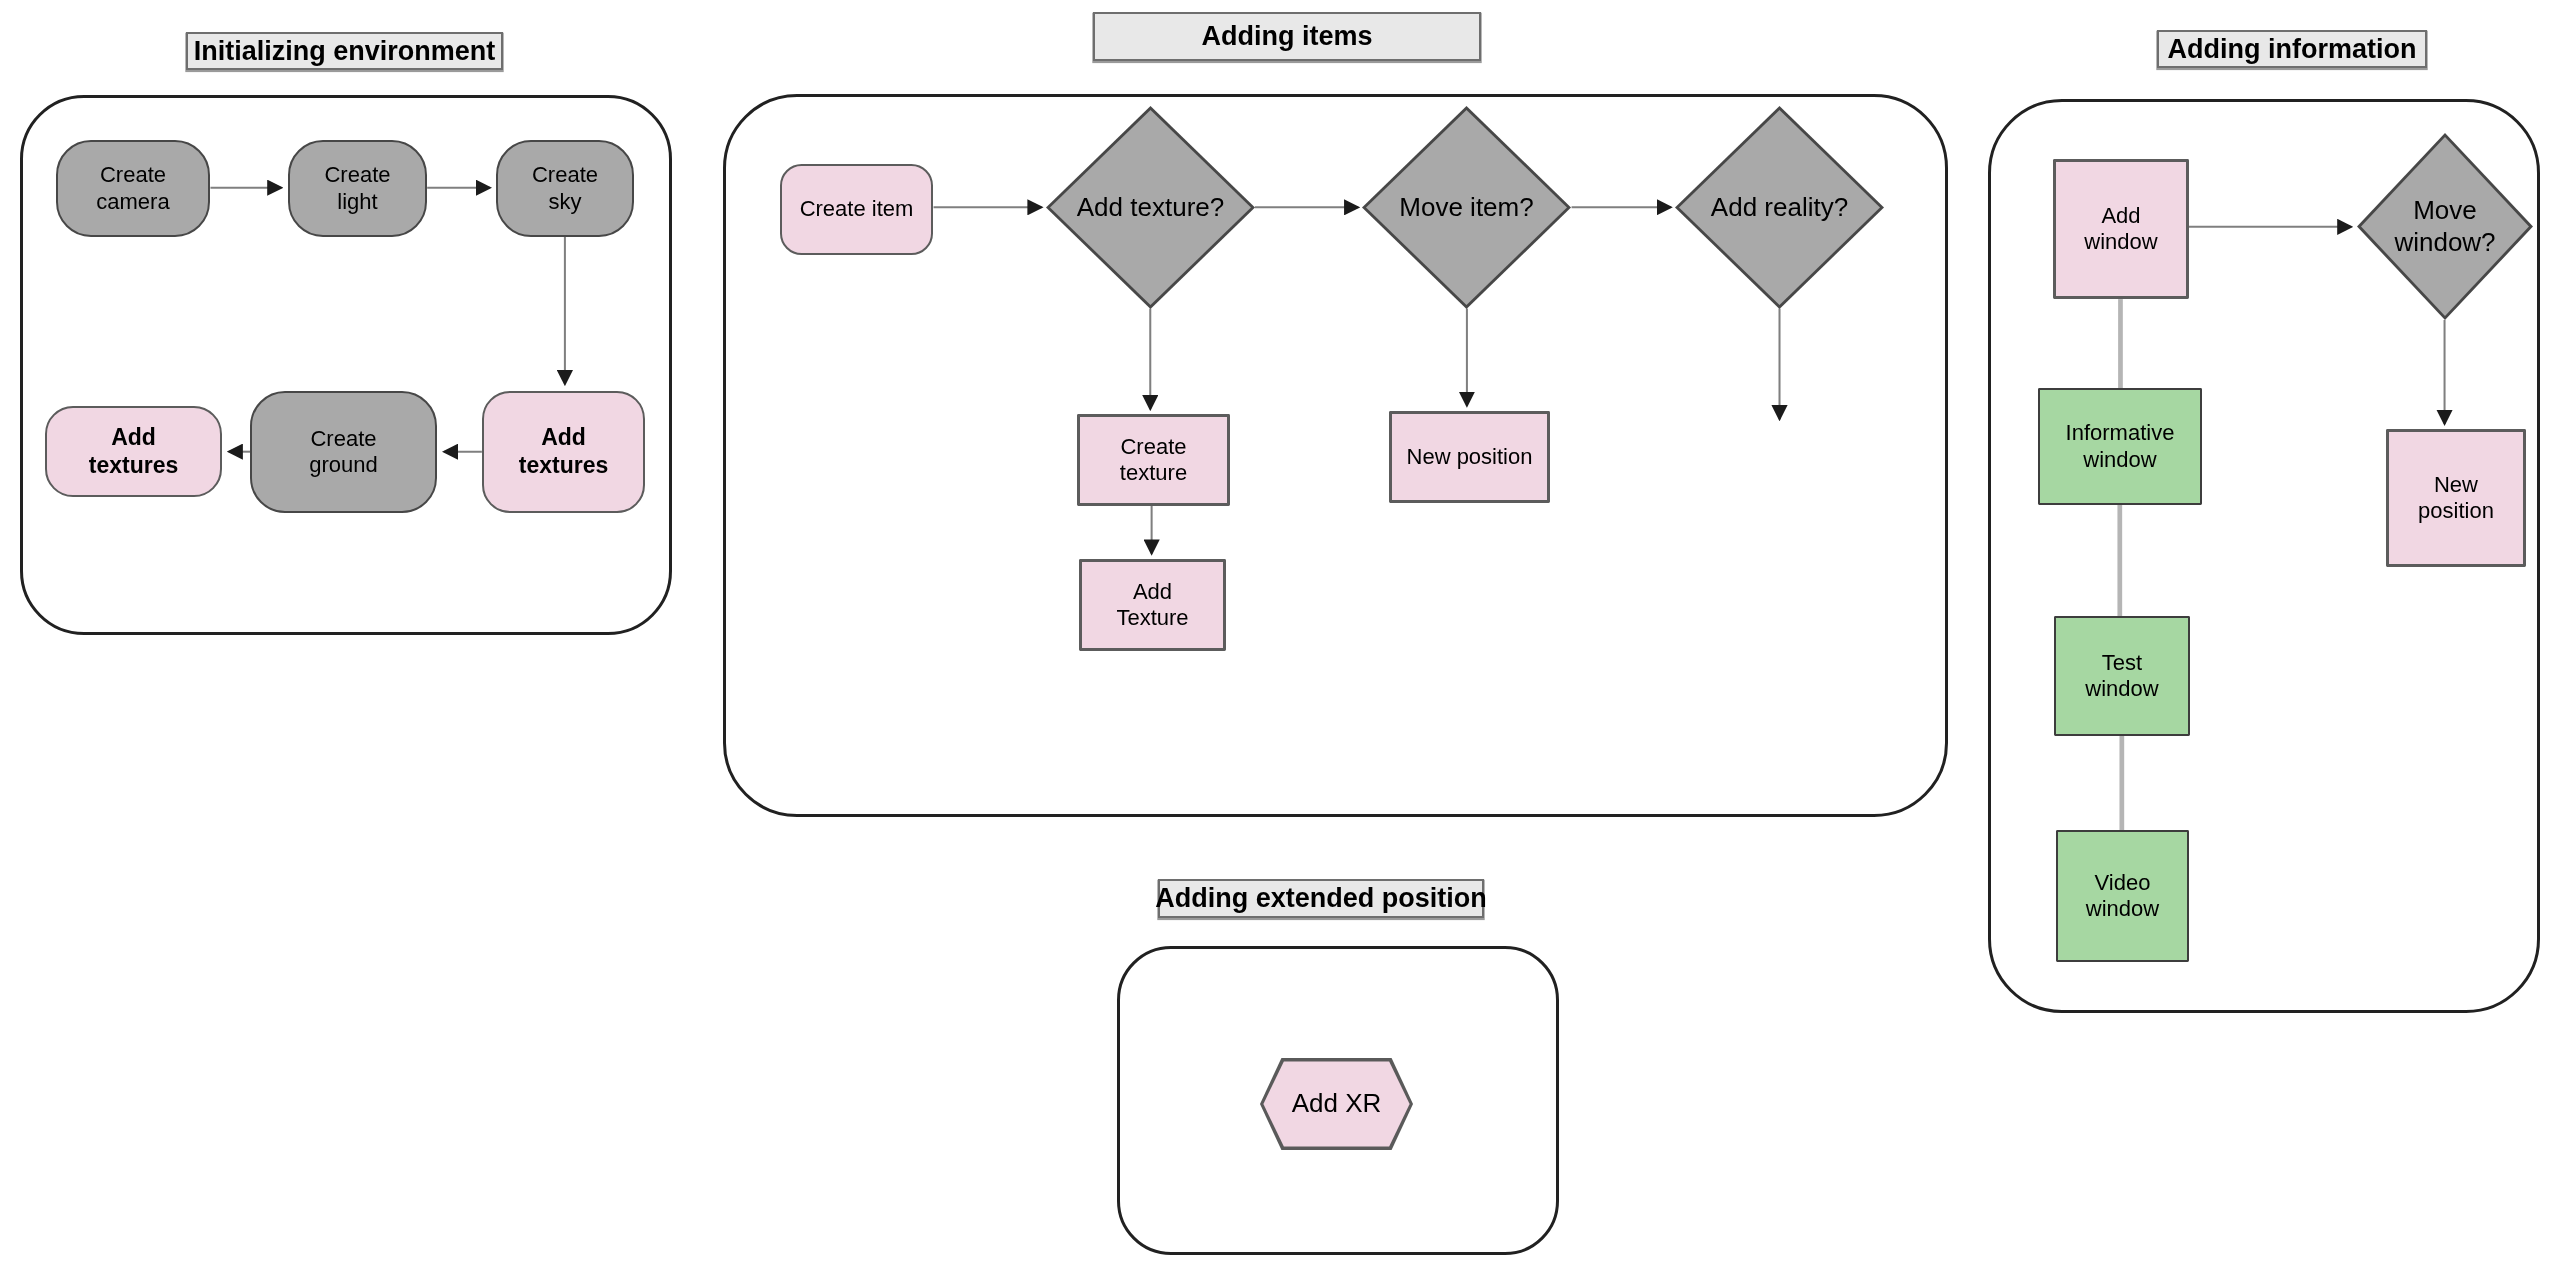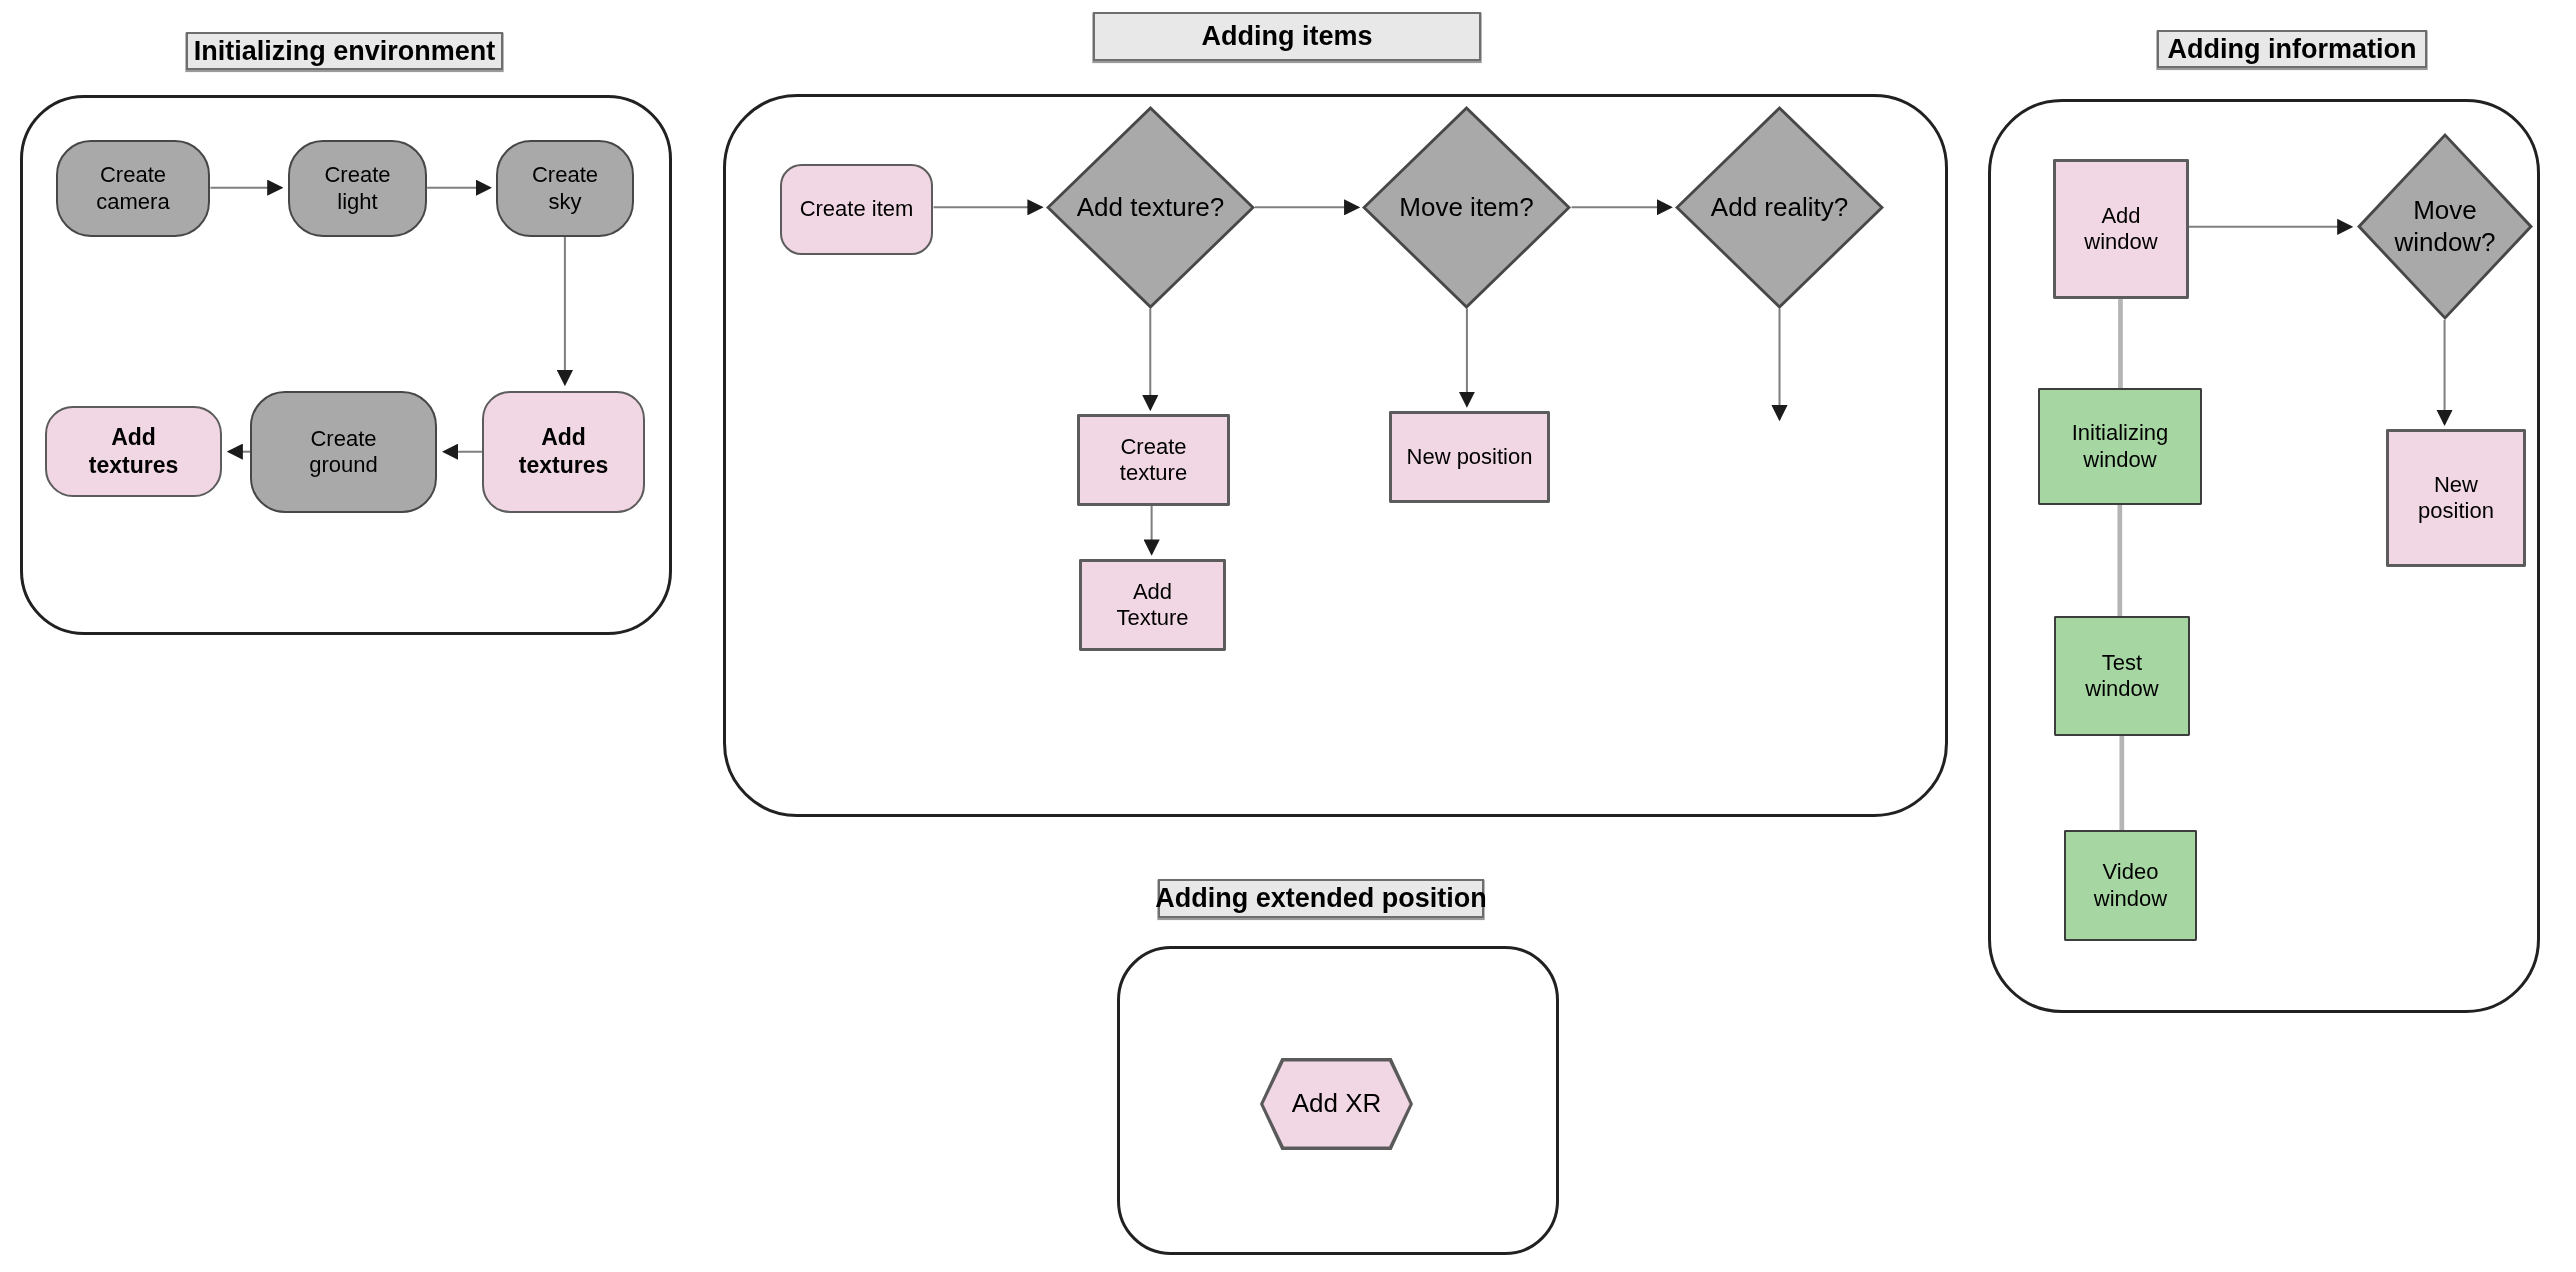--- a/index.html
+++ b/index.html
@@ -101,25 +101,25 @@
 
   <div class="node rect-pink" style="left:2053px;top:159px;width:136px;height:140px;">Add
 window</div>
 
   <div class="shape diamond" style="left:2357px;top:133px;width:176px;height:187px;">
     <div class="fill"></div>
     <div class="label">Move
 window?</div>
   </div>
 
-  <div class="node rect-green" style="left:2038px;top:388px;width:164px;height:117px;">Initializing
+  <div class="node rect-green" style="left:2038px;top:388px;width:164px;height:117px;">Informative
 window</div>
   <div class="node rect-green" style="left:2054px;top:616px;width:136px;height:120px;">Test
 window</div>
-  <div class="node rect-green" style="left:2056px;top:830px;width:133px;height:111px;margin-left:8px;">Video
+  <div class="node rect-green" style="left:2056px;top:830px;width:133px;height:132px;">Video
 window</div>
   <div class="node rect-pink" style="left:2386px;top:429px;width:140px;height:138px;">New
 position</div>
 
   <div class="title" style="left:1158px;top:879px;width:326px;height:39px;">Adding extended position</div>
   <div class="section" style="left:1117px;top:946px;width:442px;height:309px;border-radius:54px;"></div>
 
   <div class="shape hex" style="left:1260px;top:1058px;width:153px;height:92px;">
     <div class="fill"></div>
     <div class="label">Add XR</div>

